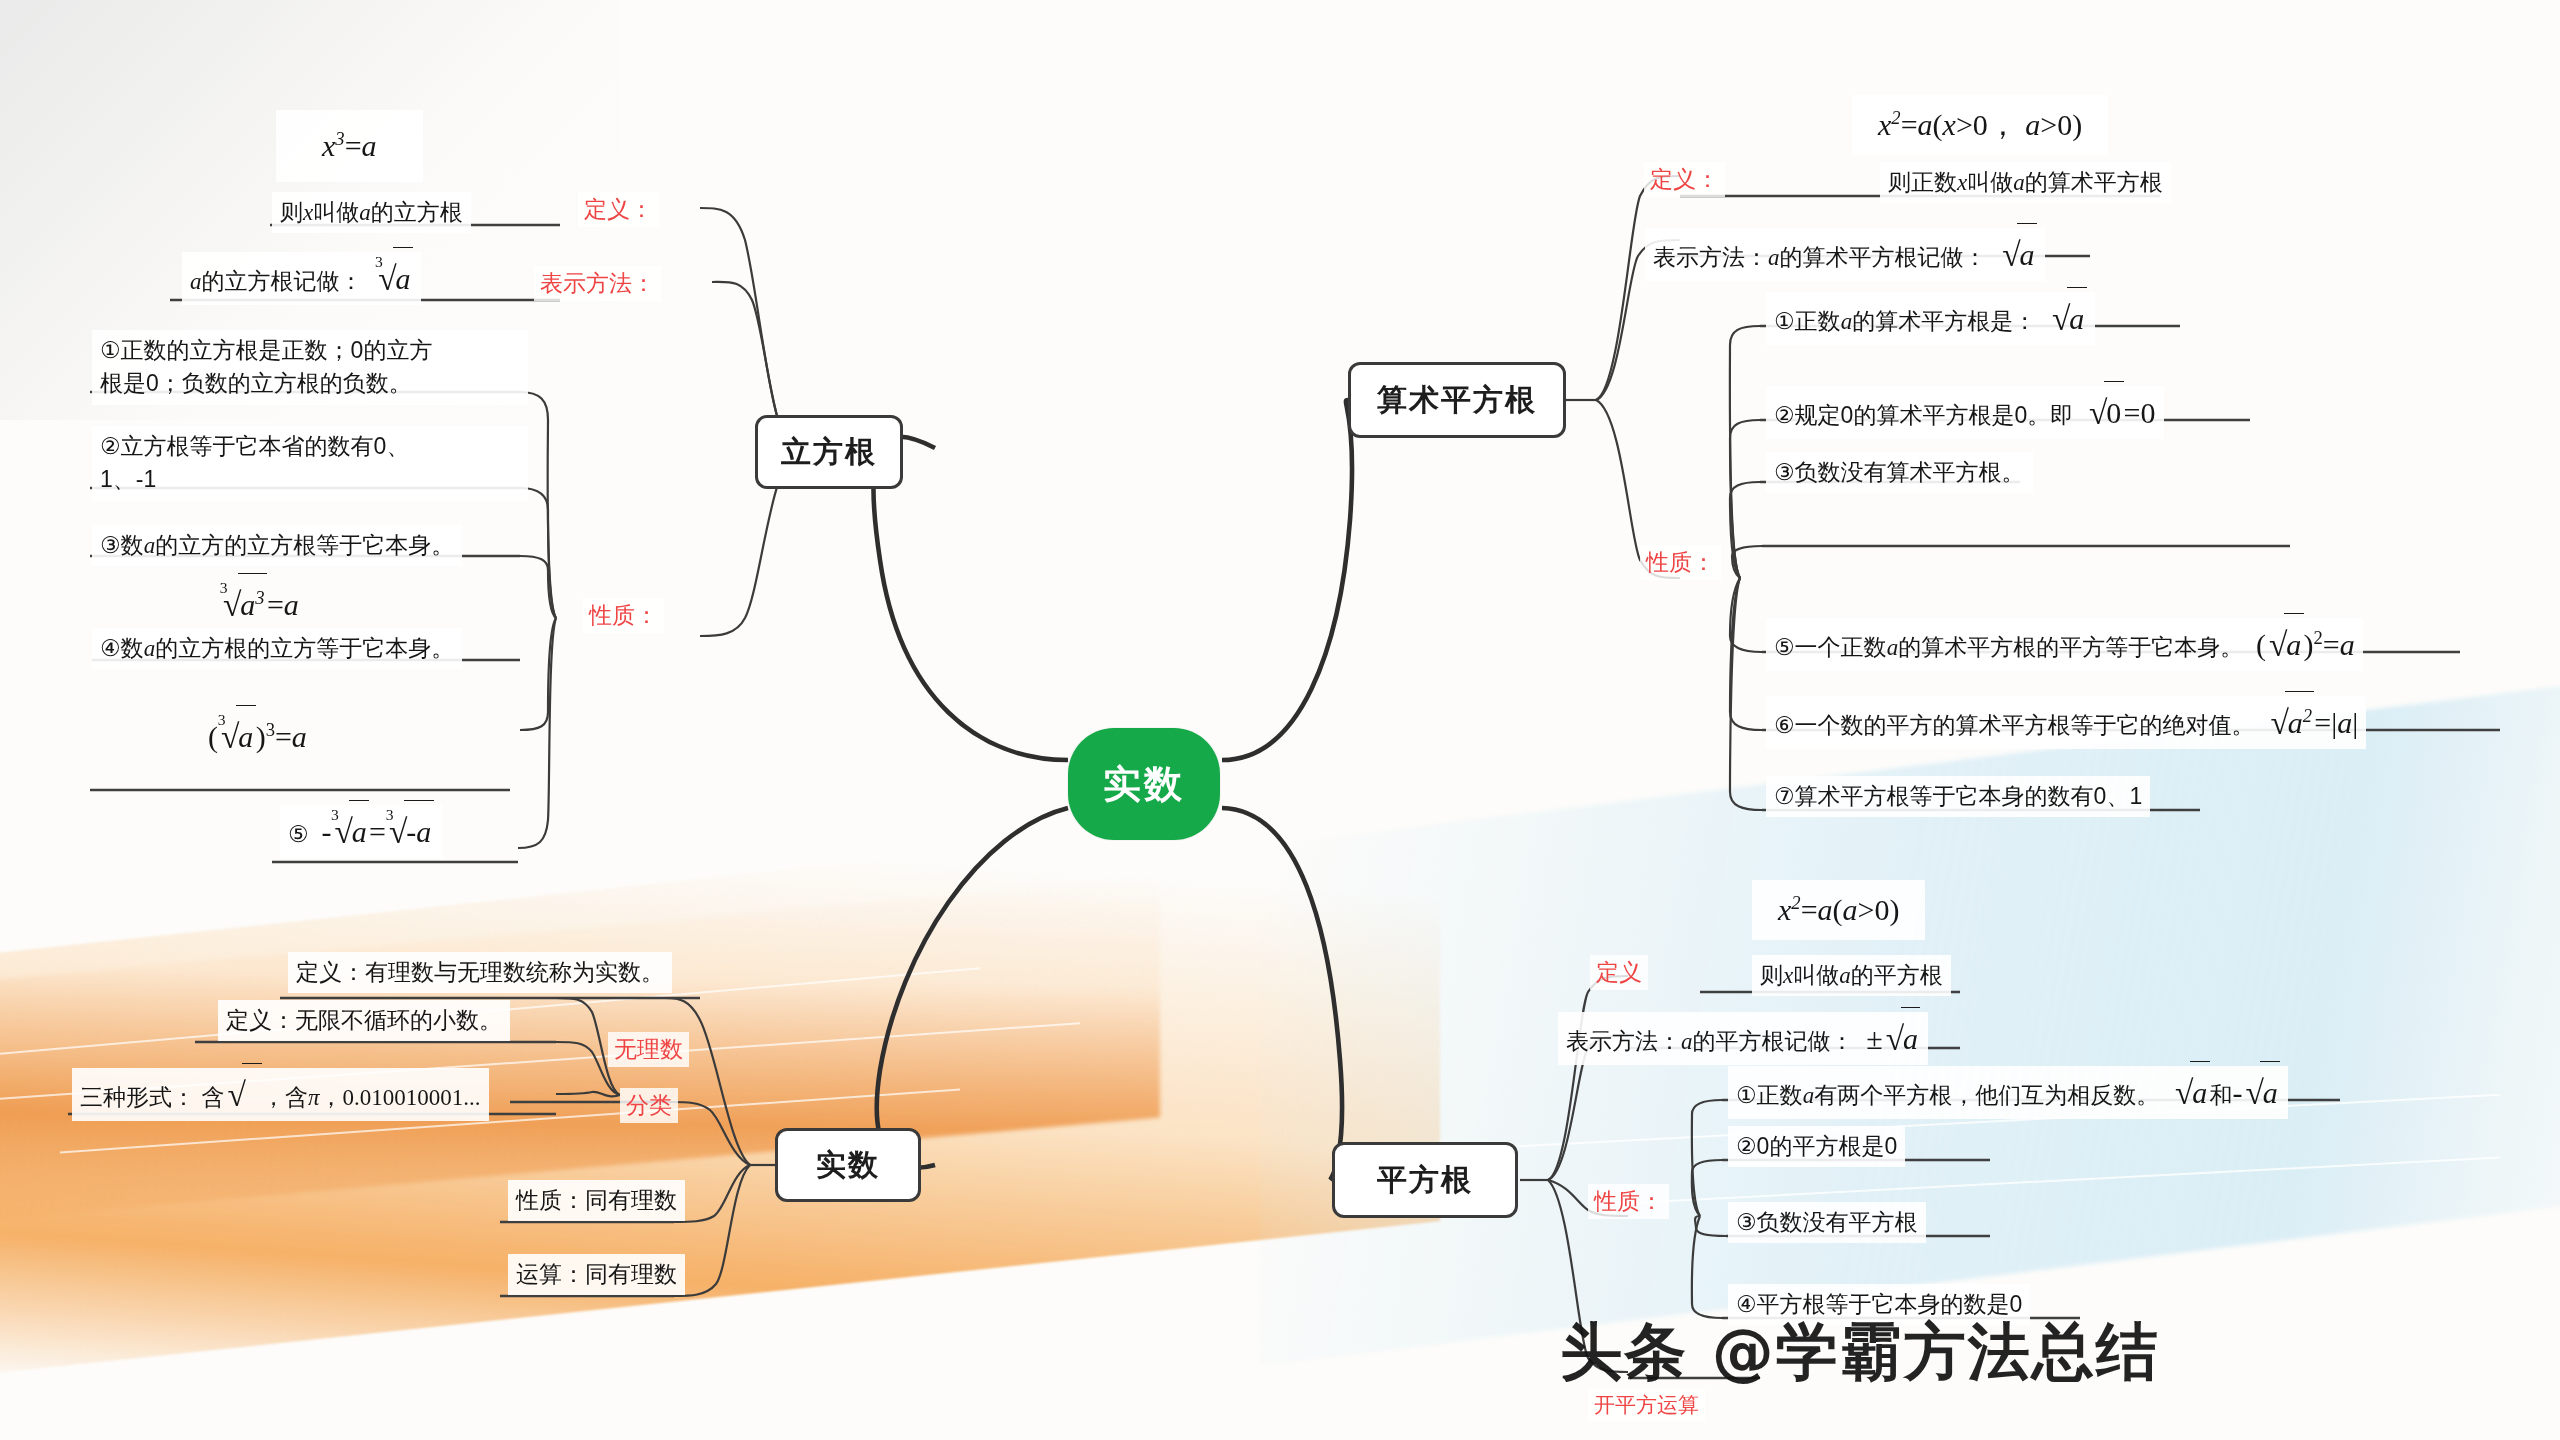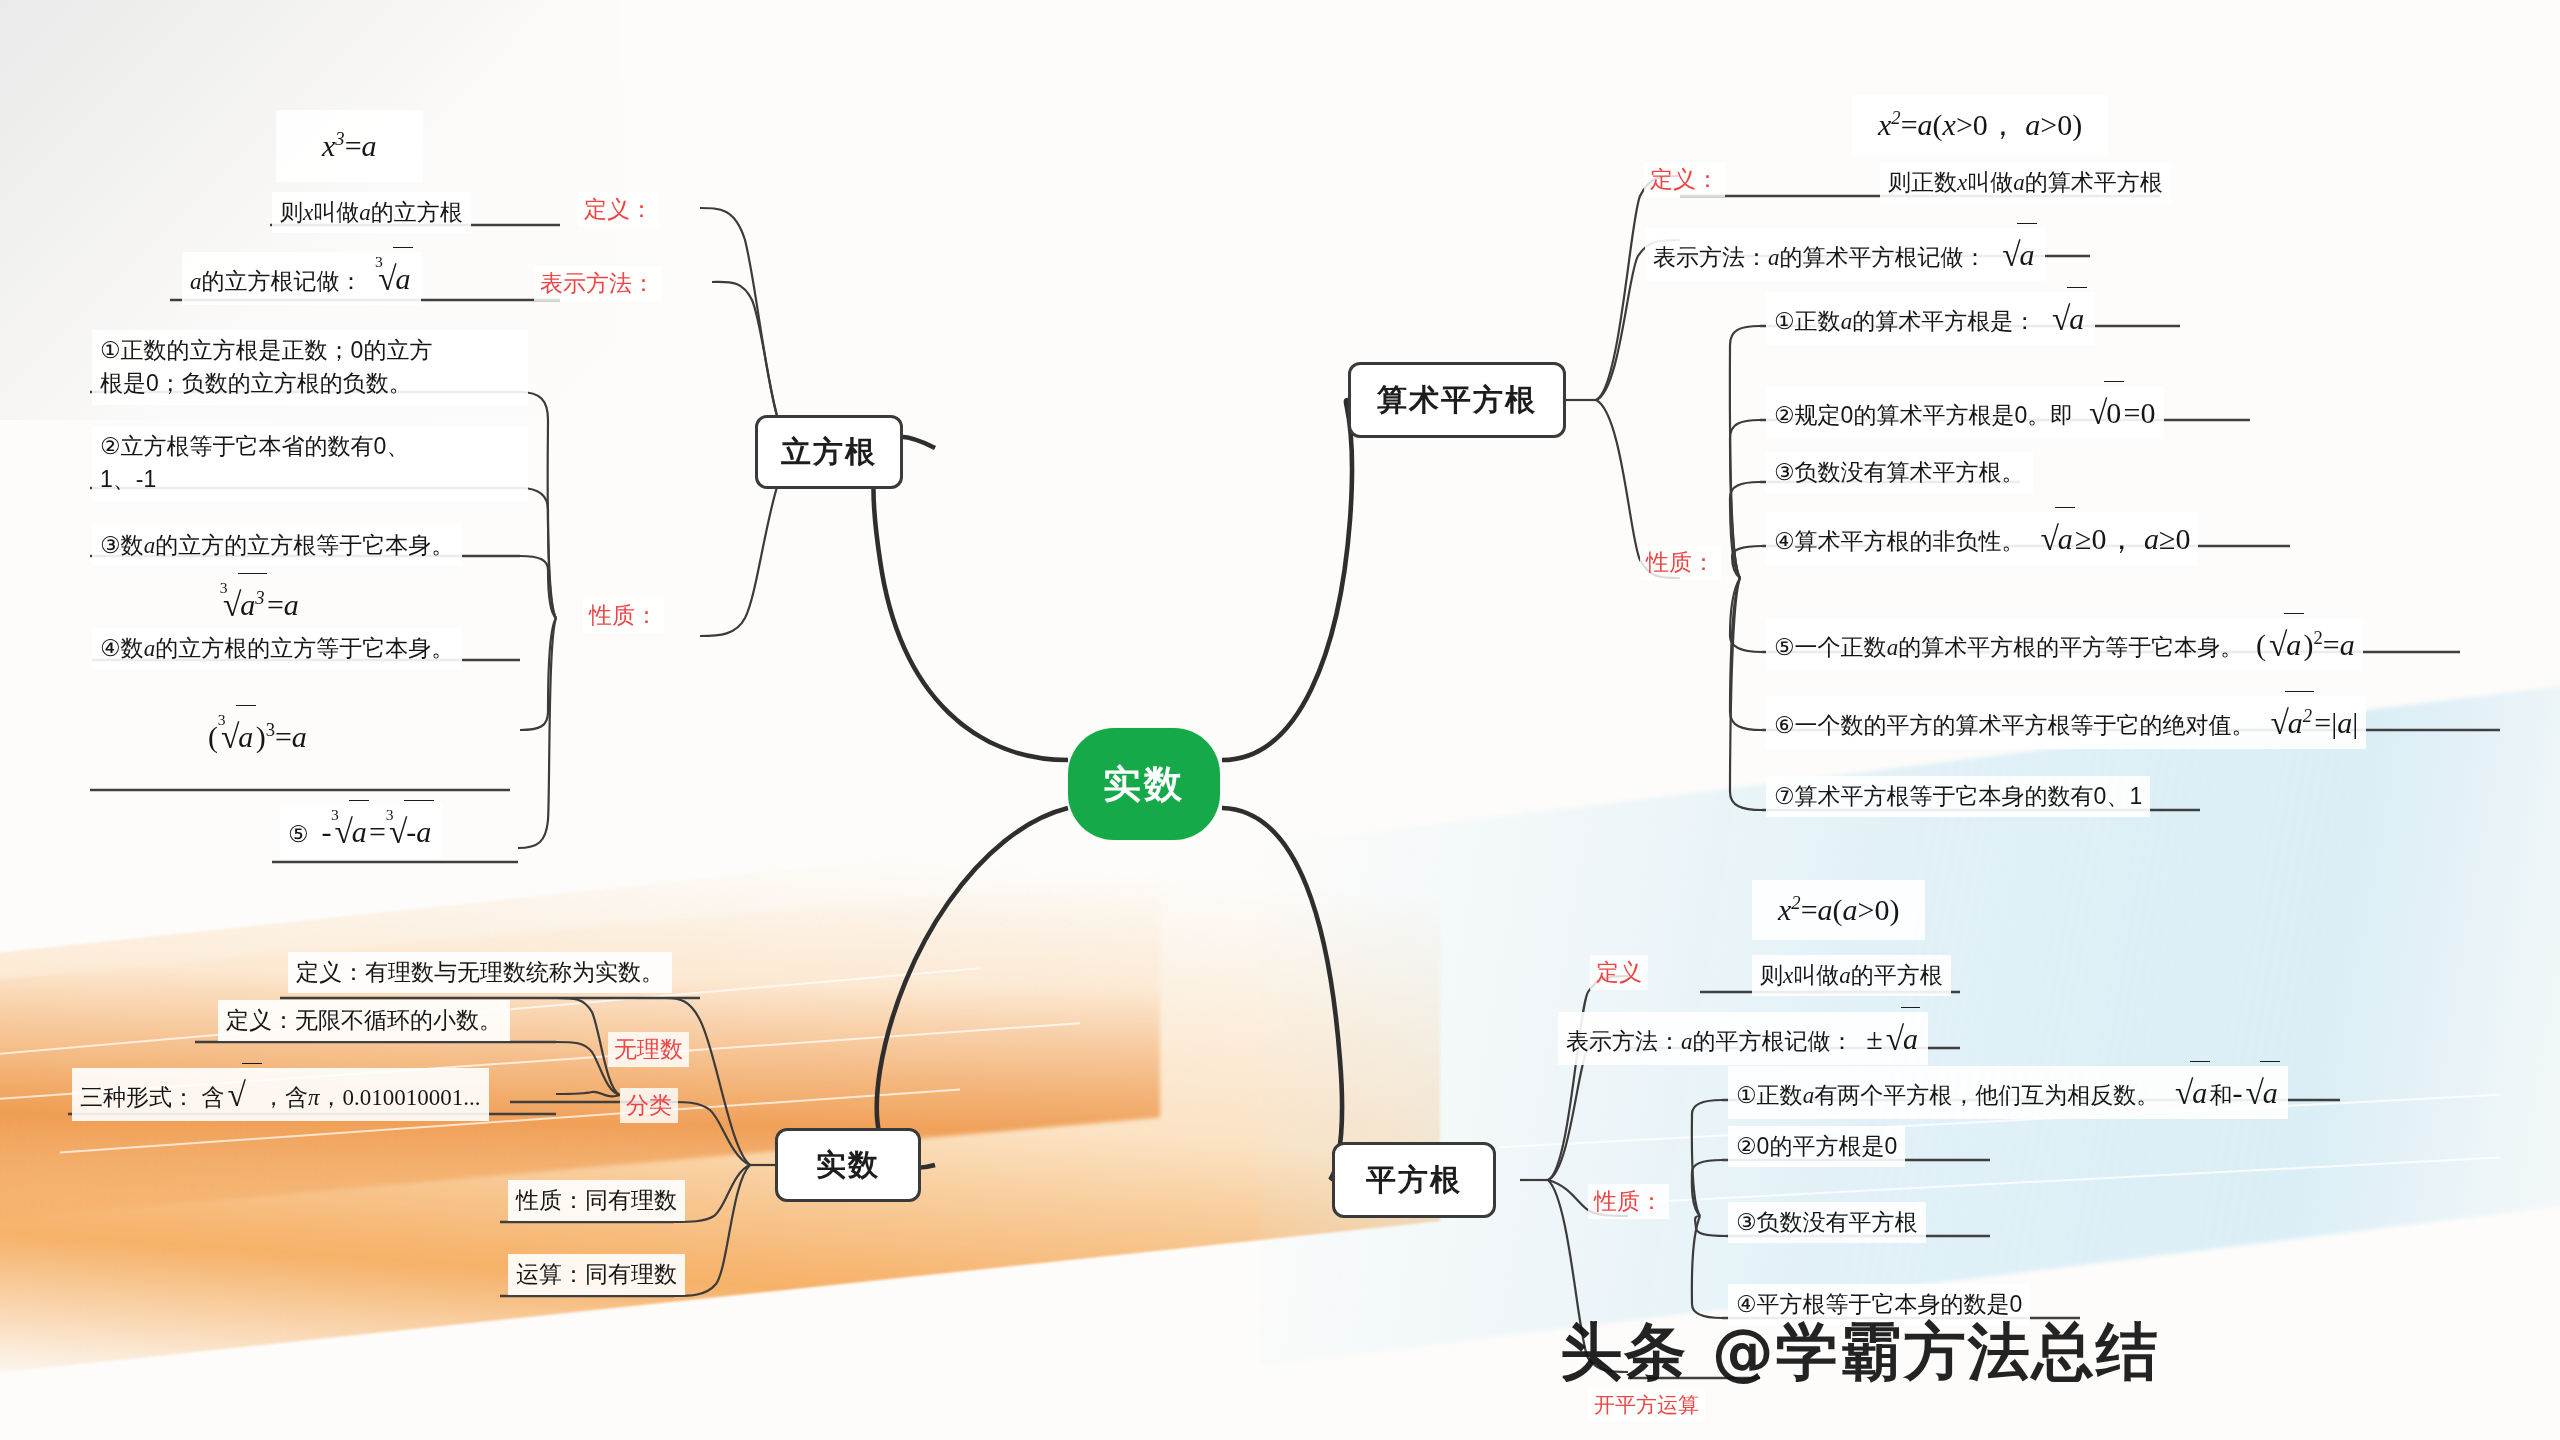--- a/index.html
+++ b/index.html
@@ -271,24 +271,20 @@
     ①正数<span class="mi">a</span>的算术平方根是：&nbsp;
     <span class="formula rad"><span class="sym">√</span><span class="bar"><span><span class="mi">a</span></span></span></span>
   </div>
   <div class="leaf" style="left:1766px;top:386px;">
     ②规定0的算术平方根是0。即&nbsp;
     <span class="formula rad"><span class="sym">√</span><span class="bar"><span><span class="mr">0</span></span></span></span><span class="formula"><span class="mr">=0</span></span>
   </div>
   <div class="leaf" style="left:1766px;top:452px;">
     ③负数没有算术平方根。
   </div>
-  <div class="leaf" style="left:1766px;top:512px;">
-    ④算术平方根的非负性。&nbsp;
-    <span class="formula rad"><span class="sym">√</span><span class="bar"><span><span class="mi">a</span></span></span></span><span class="formula"><span class="mr">≥0，</span>&nbsp;<span class="mi">a</span><span class="mr">≥0</span></span>
-  </div>
   <div class="leaf" style="left:1766px;top:618px;">
     ⑤一个正数<span class="mi">a</span>的算术平方根的平方等于它本身。&nbsp;
     <span class="formula"><span class="mr">(</span></span><span class="formula rad"><span class="sym">√</span><span class="bar"><span><span class="mi">a</span></span></span></span><span class="formula"><span class="mr">)</span><span class="supr">2</span><span class="mr">=</span><span class="mi">a</span></span>
   </div>
   <div class="leaf" style="left:1766px;top:696px;">
     ⑥一个数的平方的算术平方根等于它的绝对值。&nbsp;
     <span class="formula rad"><span class="sym">√</span><span class="bar"><span><span class="mi">a</span><span class="sup">2</span></span></span></span><span class="formula"><span class="mr">=|</span><span class="mi">a</span><span class="mr">|</span></span>
   </div>
   <div class="leaf" style="left:1766px;top:776px;">
     ⑦算术平方根等于它本身的数有0、1
@@ -302,21 +298,21 @@
   <div class="lbl" style="left:608px;top:1032px;">无理数</div>
 
   <div class="leaf" style="left:288px;top:952px;">定义：有理数与无理数统称为实数。</div>
   <div class="leaf" style="left:218px;top:1000px;">定义：无限不循环的小数。</div>
   <div class="leaf" style="left:72px;top:1068px;">
     三种形式： 含<span class="formula rad"><span class="sym">√</span><span class="bar"><span>&nbsp;&nbsp;</span></span></span>，含<span class="mi">π</span>，<span class="mr" style="font-family:'Liberation Serif',serif;">0.010010001...</span>
   </div>
   <div class="leaf" style="left:508px;top:1180px;">性质：同有理数</div>
   <div class="leaf" style="left:508px;top:1254px;">运算：同有理数</div>
 
-  <div class="node branch-node" style="left:1332px;top:1142px;width:164px;height:76px;">
+  <div class="node branch-node" style="left:1332px;top:1142px;width:186px;height:76px;">
     <span>平方根</span>
   </div>
 
   <div class="lbl" style="left:1590px;top:955px;">定义</div>
   <div class="lbl" style="left:1588px;top:1184px;">性质：</div>
   <div class="lbl" style="left:1588px;top:1345px;font-size:21px;margin-top:44px;">开平方运算</div>
 
   <div class="leaf" style="left:1752px;top:880px;padding:8px 26px;">
     <span class="formula"><span class="mi">x</span><span class="sup">2</span><span class="mr">=</span><span class="mi">a</span><span class="mr">(</span><span class="mi">a</span><span class="mr">&gt;0)</span></span>
   </div>

